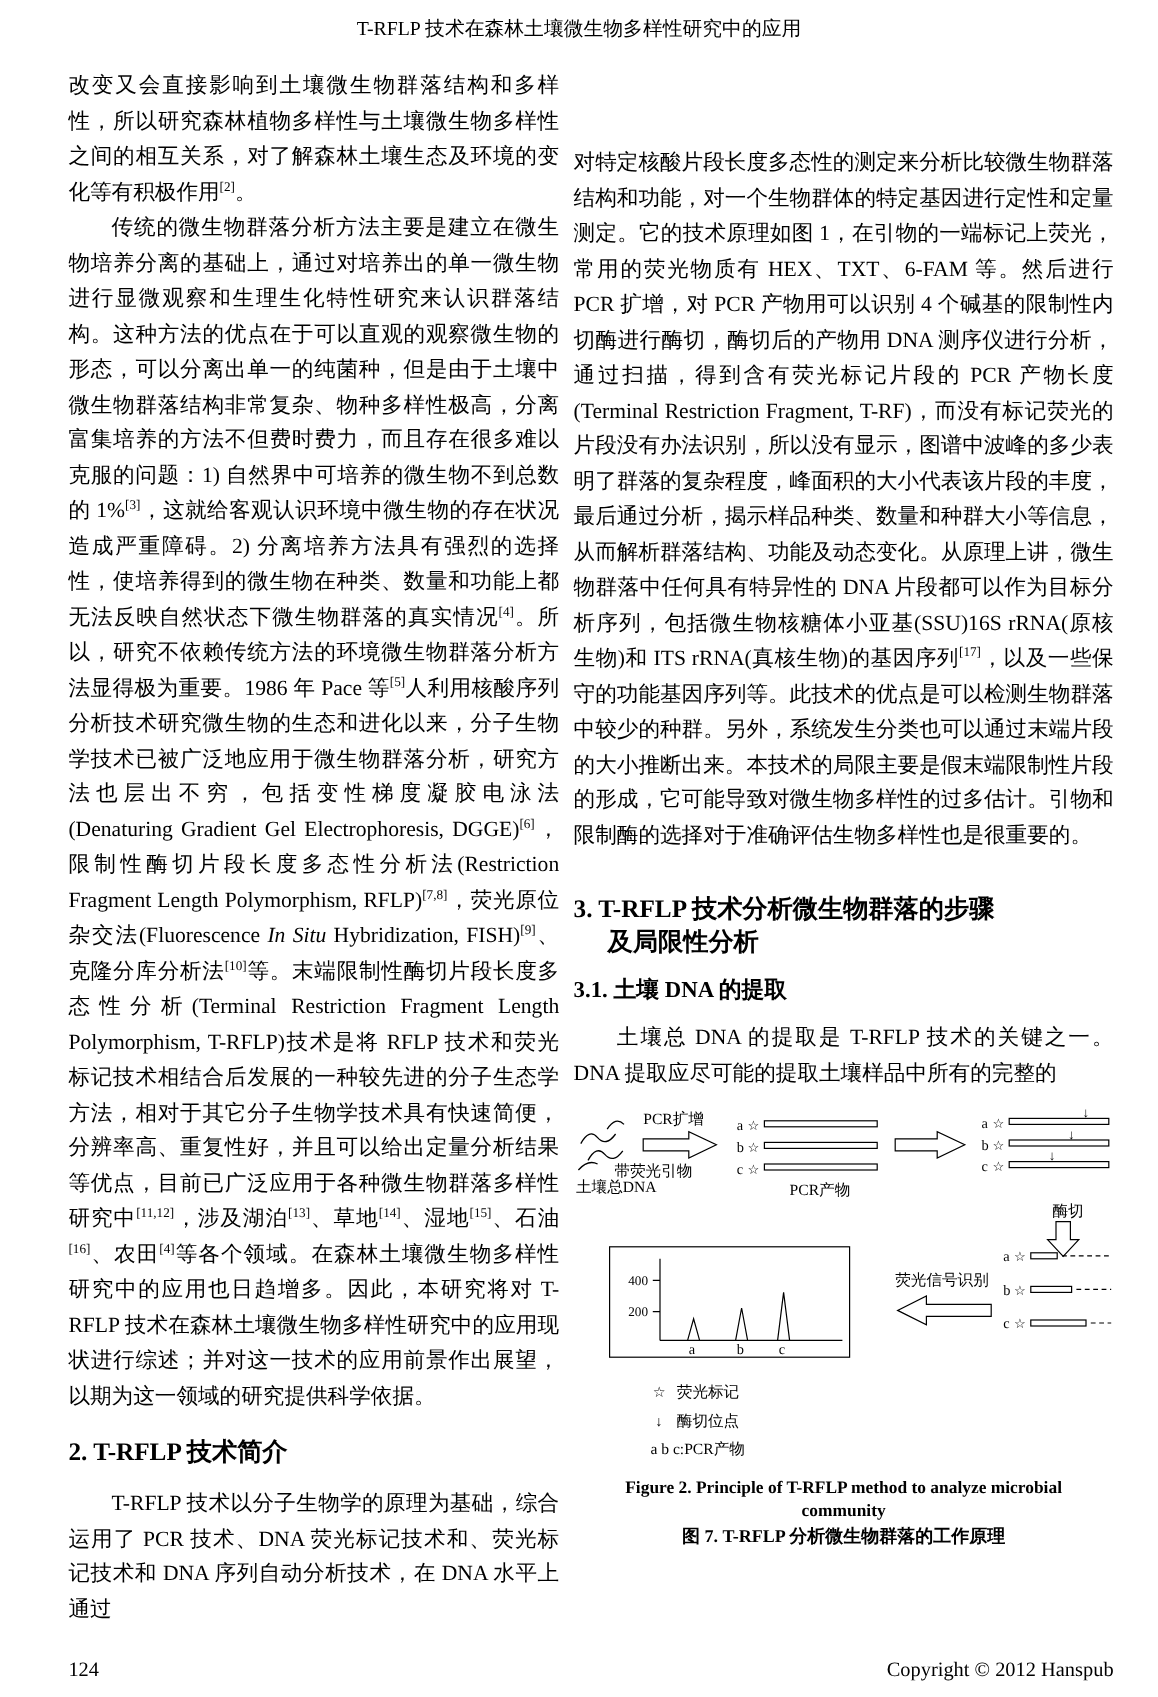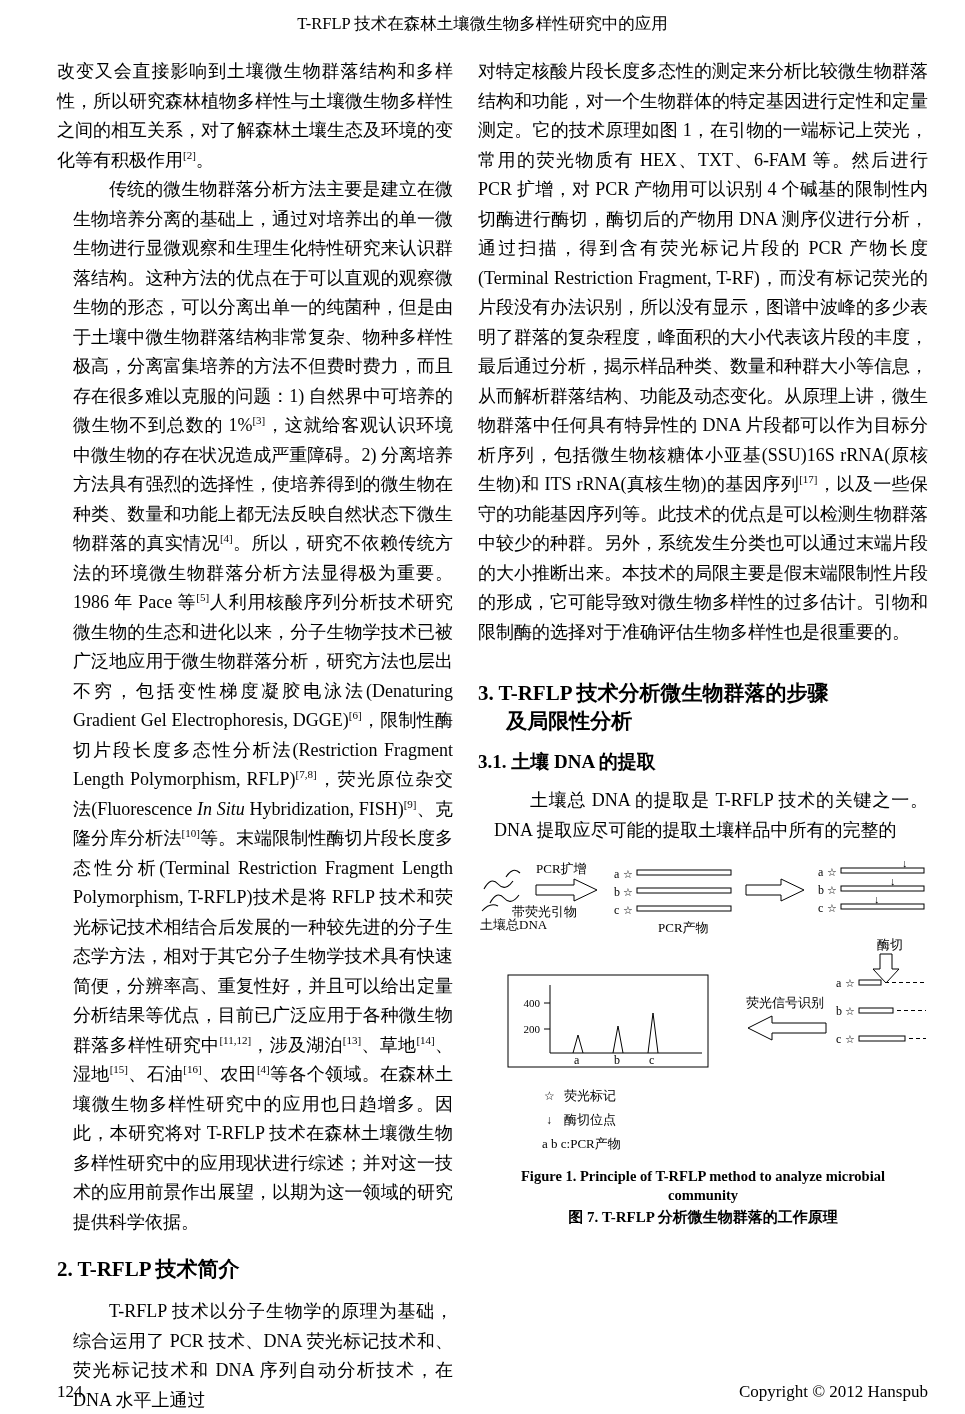--- a/index.html
+++ b/index.html
@@ -7,25 +7,25 @@
   .page {
     position:relative; width:965px; height:1414px; background:#fff;
     font-family:"Liberation Serif","DejaVu Serif",serif; color:#000; overflow:hidden;
   }
   .page-header {
     position:absolute; top:13px; left:0; right:0; text-align:center;
     font-size:16.5px; color:#000000;
   }
   .content {
     position:absolute; top:57px; left:57px; right:37px;
-    display:flex; gap:25px;
+    display:flex; gap:12px;align-items:center;
   }
   .col { flex:1; font-size:18px; line-height:29.5px; text-align:justify; }
   .para { text-align:justify; }
-  .para.indent { text-indent:2em;margin-left:16px; }
+  .para.indent { text-indent:2em; }
   sup { font-size:11px; line-height:0; vertical-align:super; }
   h2.section {
     font-size:21px; line-height:28px; font-weight:bold; text-align:left;
     margin:18px 0 14px 0;
   }
   h2.section.hang { white-space:pre-line; padding-left:1.35em; text-indent:-1.35em;margin-top:32px; }
   h3.subsection { font-size:19px; line-height:25px; font-weight:bold; text-align:left; margin:14px 0 12px 0; }
   .figure-block { margin-top:12px; }
   .fig-svg { display:block; font-family:"Liberation Serif","DejaVu Sans",serif; }
   .figure-caption-en {
@@ -145,21 +145,21 @@
 
           <g>
             <text x="66" y="243" font-size="12">☆</text>
             <text x="86" y="243" font-size="13">荧光标记</text>
             <text x="68" y="267" font-size="12">↓</text>
             <text x="86" y="267" font-size="13">酶切位点</text>
             <text x="64" y="291" font-size="13">a b c:PCR产物</text>
           </g>
         </svg>
 
-        <div class="figure-caption-en">Figure 1. Principle of T-RFLP method to analyze microbial community</div>
+        <div class="figure-caption-en">Figure 2. Principle of T-RFLP method to analyze microbial community</div>
         <div class="figure-caption-zh">图 7. T-RFLP 分析微生物群落的工作原理</div>
       </div>
     </div>
 
   </div>
 
   <div class="footer">
     <span>124</span>
     <span>Copyright © 2012 Hanspub</span>
   </div>

